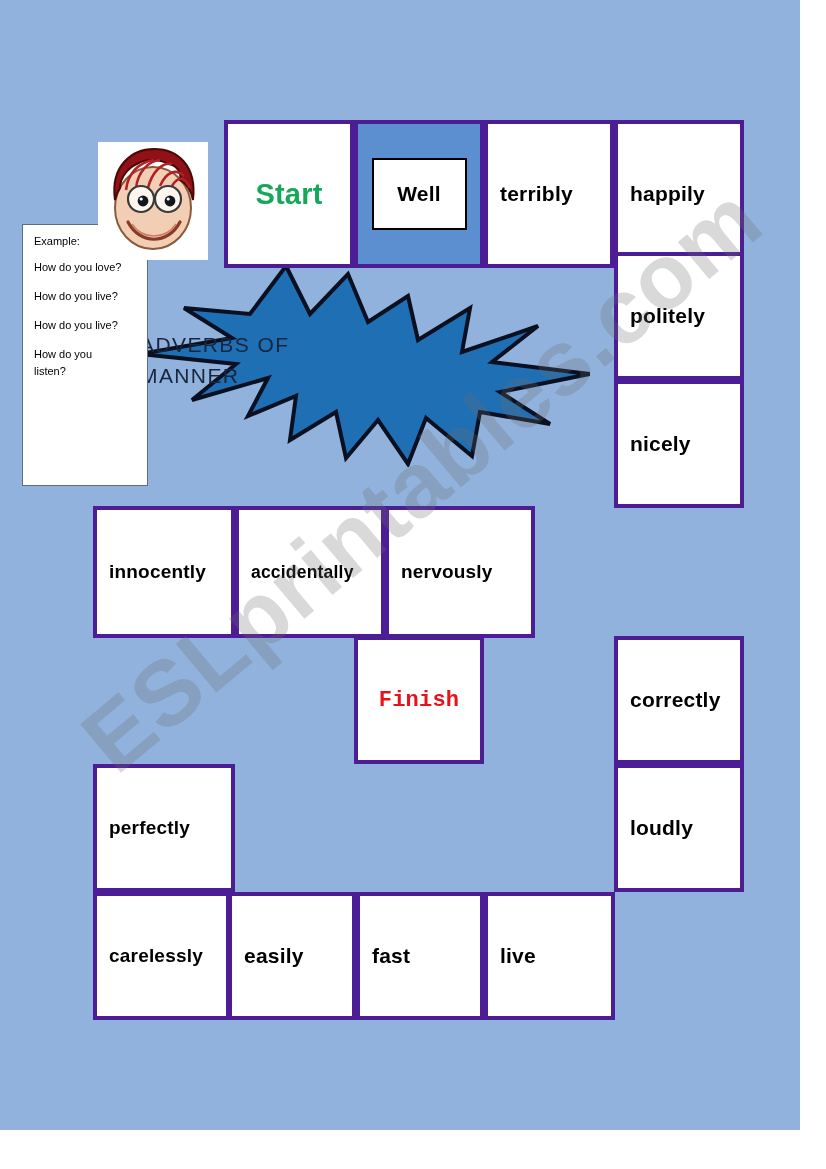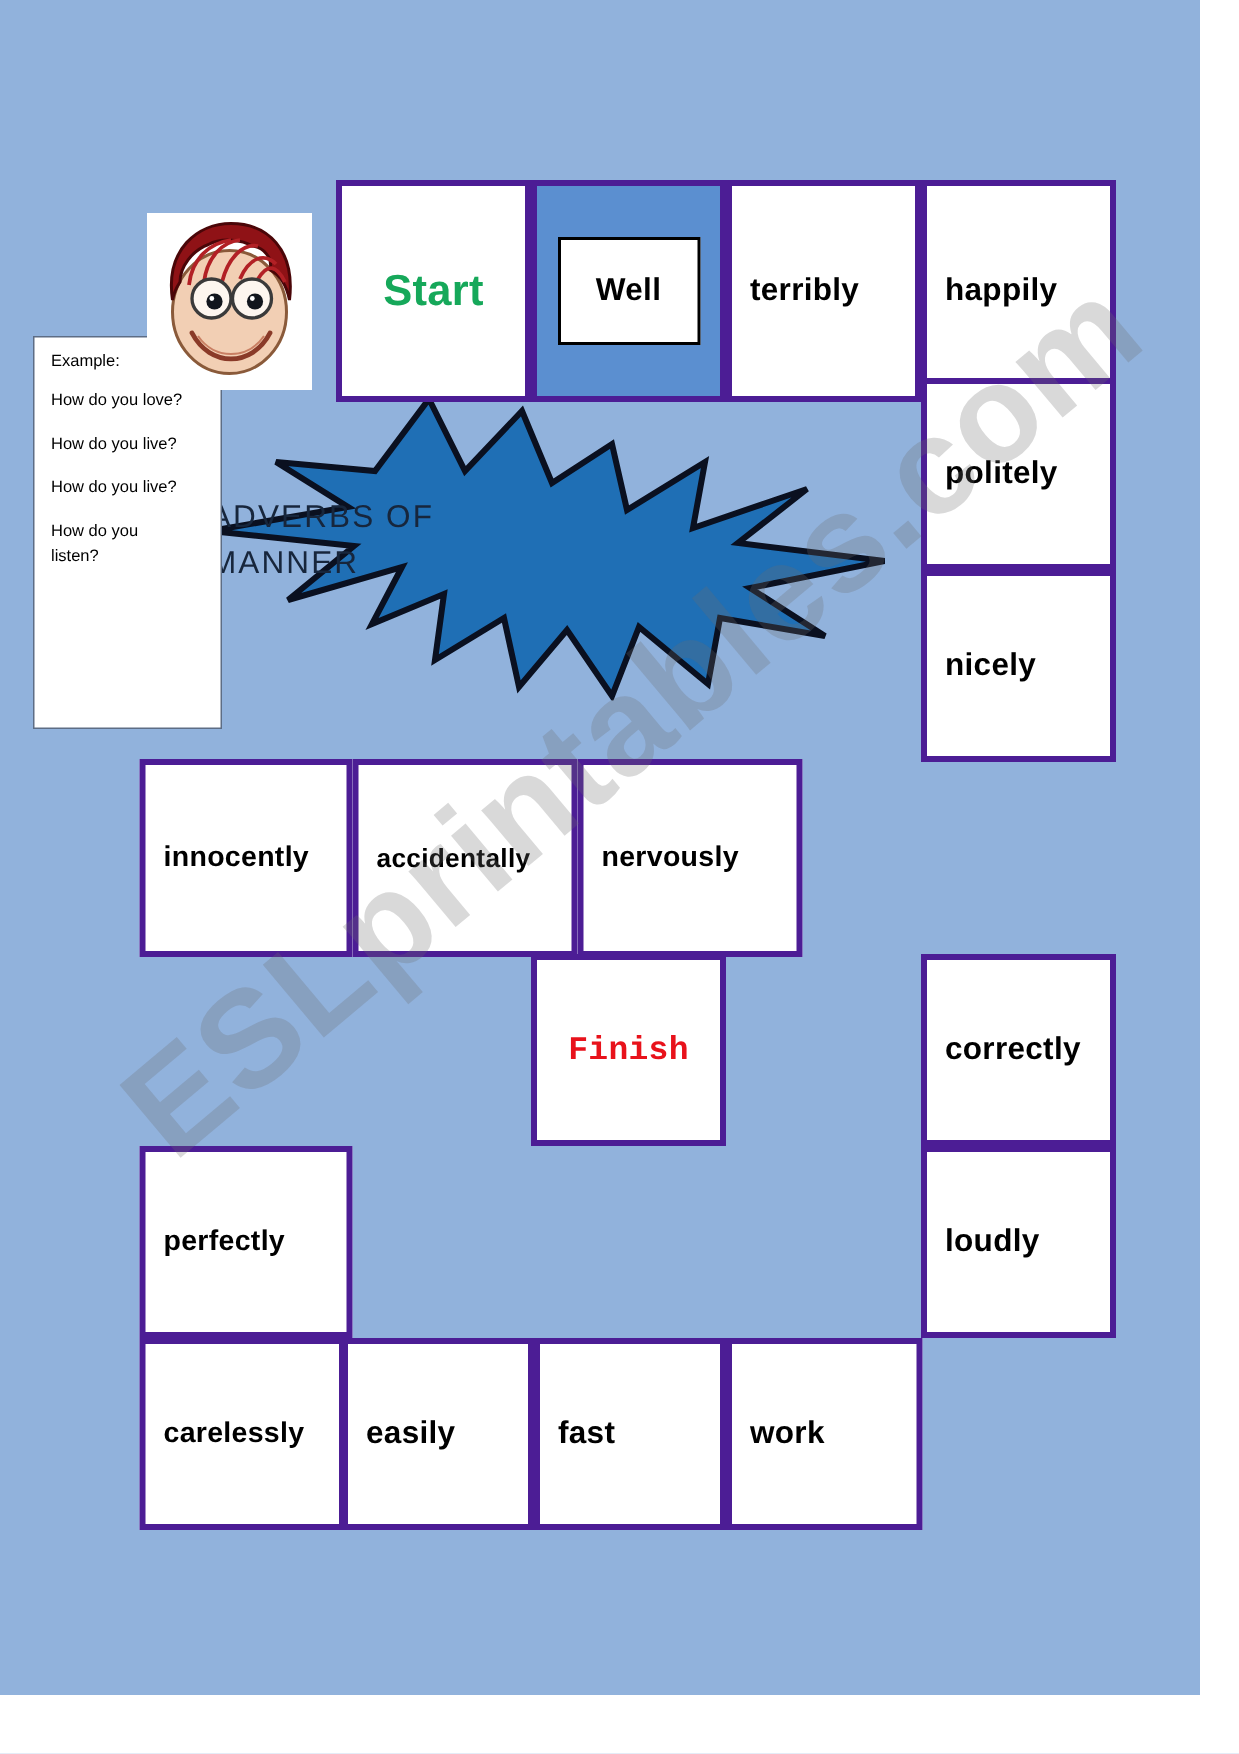--- a/index.html
+++ b/index.html
@@ -217,21 +217,21 @@
 
     <div class="cell" style="left:228px;top:892px;width:128px;height:128px;">
       <span class="txt">easily</span>
     </div>
 
     <div class="cell" style="left:356px;top:892px;width:128px;height:128px;">
       <span class="txt">fast</span>
     </div>
 
     <div class="cell" style="left:484px;top:892px;width:131px;height:128px;">
-      <span class="txt">work</span>
+      <span class="txt">live</span>
     </div>
 
     <div class="cell center finish" style="left:354px;top:636px;width:130px;height:128px;">
       <span class="txt">Finish</span>
     </div>
 
     <div id="example">
       <div class="ex-head">Example:</div>
       <div class="ex-q">How do you love?</div>
       <div class="ex-q">How do you live?</div>

